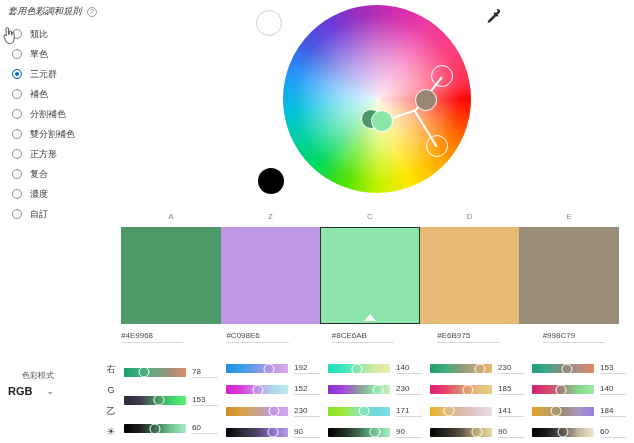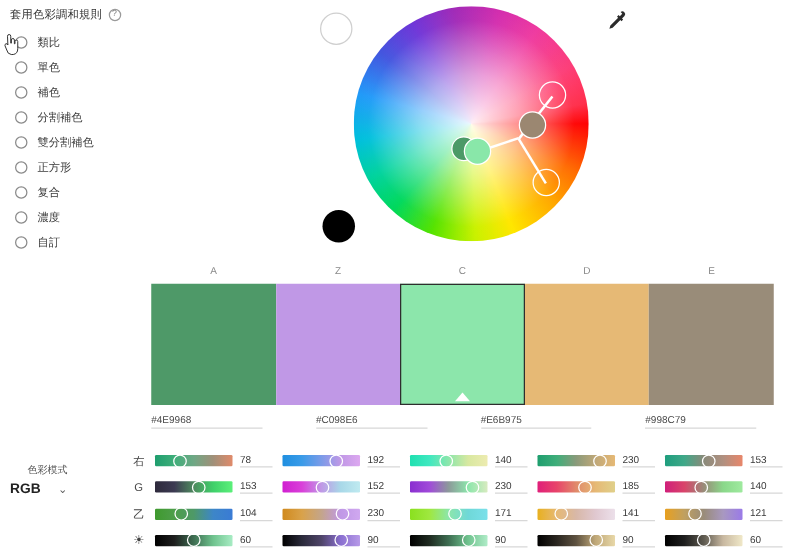--- a/index.html
+++ b/index.html
@@ -9,21 +9,21 @@
     background: #ffffff;
     font-family: "Liberation Sans", "DejaVu Sans", sans-serif;
     overflow: hidden;
   }
   #app { position: relative; width: 634px; height: 443px; background: #fff; }
 
   
   .left-panel { position: absolute; left: 0; top: 0; width: 120px; height: 443px; }
   .panel-title-row {
     position: absolute; left: 8px; top: 5px;
-    display: flex; align-items: center; gap: 5px;
+    display: flex; align-items: center; gap: 5px; font-style: italic;
   }
   .panel-title {
     font-size: 9px; color: #333; white-space: nowrap; letter-spacing: .2px;
   }
   .help-icon {
     width: 10px; height: 10px; border-radius: 50%;
     border: 1px solid #9a9a9a; color: #7a7a7a;
     font-size: 7px; line-height: 8px; text-align: center;
     display: inline-block;
   }
@@ -153,20 +153,24 @@
 
     <div class="radio-list" id="radio-list">
         <div class="radio-row">
           <span class="radio-mark"></span>
           <span class="radio-label">類比</span>
         </div>
         <div class="radio-row">
           <span class="radio-mark"></span>
           <span class="radio-label">單色</span>
         </div>
+        <div class="radio-row selected">
+          <span class="radio-mark"></span>
+          <span class="radio-label">三元群</span>
+        </div>
         <div class="radio-row">
           <span class="radio-mark"></span>
           <span class="radio-label">補色</span>
         </div>
         <div class="radio-row">
           <span class="radio-mark"></span>
           <span class="radio-label">分割補色</span>
         </div>
         <div class="radio-row">
           <span class="radio-mark"></span>
@@ -249,20 +253,23 @@
     </div>
 
   <div class="hex-row" id="hex-row">
       <div class="hex-cell">
         <div class="hex-val">#4E9968</div>
       </div>
       <div class="hex-cell">
         <div class="hex-val">#C098E6</div>
       </div>
       <div class="hex-cell">
+        <div class="hex-val">#8CE6AB</div>
+      </div>
+      <div class="hex-cell">
         <div class="hex-val">#E6B975</div>
       </div>
       <div class="hex-cell">
         <div class="hex-val">#998C79</div>
       </div>
     </div>
 
   <div class="ch-labels" id="ch-labels">
       <div class="ch-label">右</div>
       <div class="ch-label">G</div>
@@ -278,26 +285,20 @@
           </div>
           <div class="val">78</div>
         </div>
         <div class="slider-row">
           <div class="track" style="background: linear-gradient(to right, rgb(46, 42, 60), rgb(60, 58, 82), rgb(78, 138, 94), rgb(63, 208, 106), rgb(91, 240, 122));">
             <div class="thumb" style="left: 56%;"></div>
           </div>
           <div class="val">153</div>
         </div>
         <div class="slider-row">
-          <div class="track" style="background: linear-gradient(to right, rgb(63, 154, 46), rgb(78, 158, 74), rgb(78, 153, 104), rgb(61, 134, 200), rgb(58, 123, 213));">
-            <div class="thumb" style="left: 34%;"></div>
-          </div>
-          <div class="val">104</div>
-        </div>
-        <div class="slider-row">
           <div class="track" style="background: linear-gradient(to right, rgb(0, 0, 0), rgb(30, 30, 30), rgb(62, 110, 82), rgb(111, 195, 142), rgb(168, 236, 196));">
             <div class="thumb" style="left: 50%;"></div>
           </div>
           <div class="val">60</div>
         </div>
       </div>
       <div class="slider-col">
         <div class="slider-row">
           <div class="track" style="background: linear-gradient(to right, rgb(31, 143, 224), rgb(58, 155, 232), rgb(122, 155, 232), rgb(192, 152, 230), rgb(221, 168, 240));">
             <div class="thumb" style="left: 70%;"></div>
@@ -385,21 +386,21 @@
         <div class="slider-row">
           <div class="track" style="background: linear-gradient(to right, rgb(208, 31, 122), rgb(217, 68, 106), rgb(153, 140, 121), rgb(138, 216, 138), rgb(159, 234, 159));">
             <div class="thumb" style="left: 46%;"></div>
           </div>
           <div class="val">140</div>
         </div>
         <div class="slider-row">
           <div class="track" style="background: linear-gradient(to right, rgb(232, 160, 31), rgb(192, 160, 96), rgb(153, 140, 121), rgb(168, 152, 192), rgb(154, 122, 232));">
             <div class="thumb" style="left: 38%;"></div>
           </div>
-          <div class="val">121</div>
+          <div class="val">184</div>
         </div>
         <div class="slider-row">
           <div class="track" style="background: linear-gradient(to right, rgb(0, 0, 0), rgb(30, 30, 30), rgb(94, 90, 80), rgb(200, 184, 160), rgb(240, 232, 200));">
             <div class="thumb" style="left: 50%;"></div>
           </div>
           <div class="val">60</div>
         </div>
       </div>
     </div>
 

